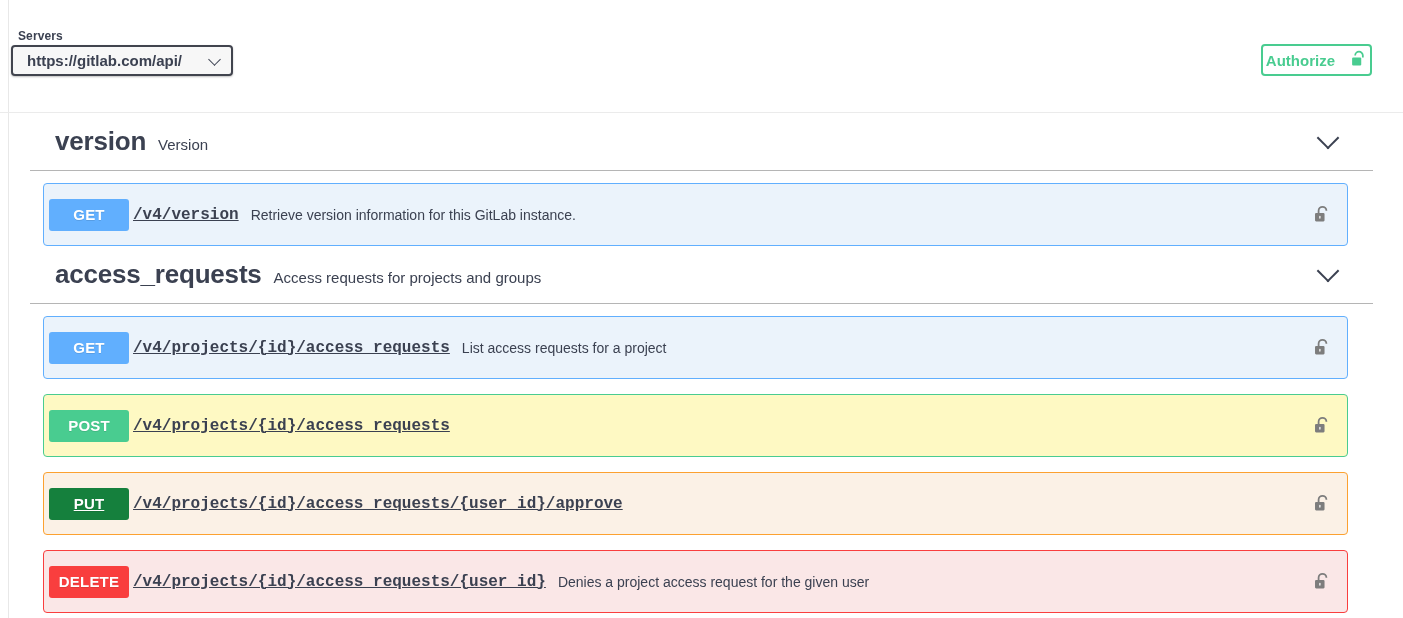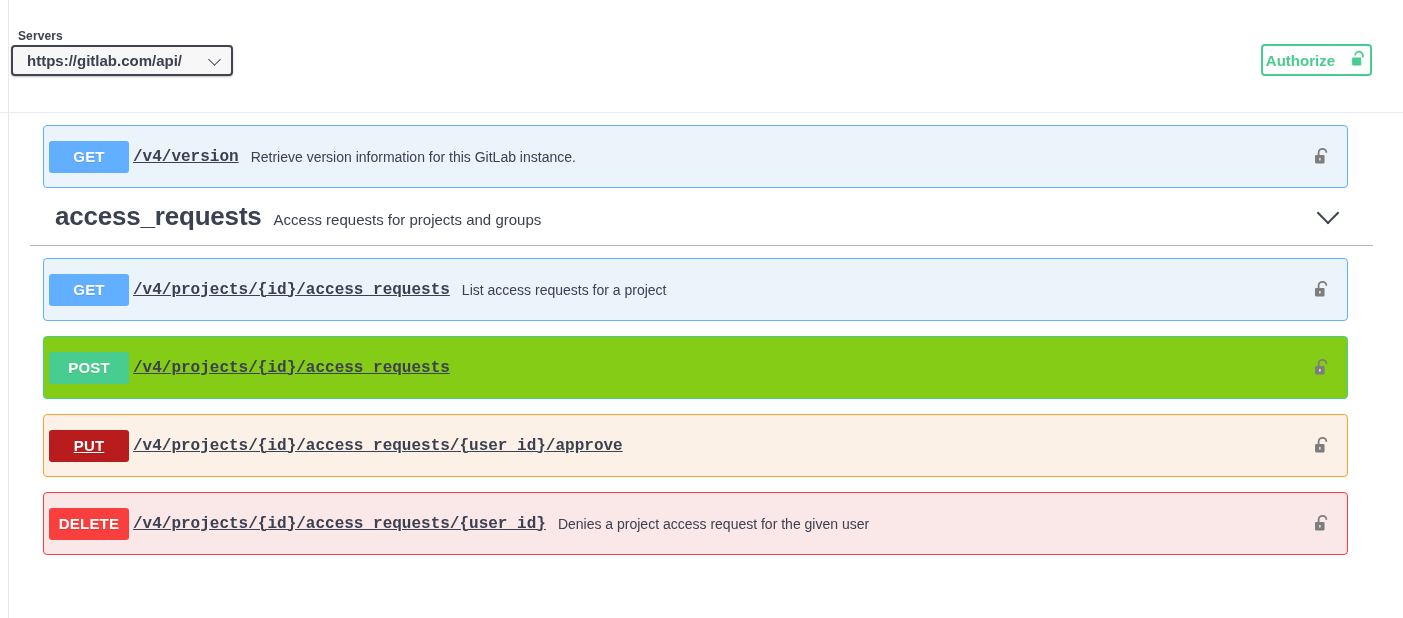--- a/index.html
+++ b/index.html
@@ -182,25 +182,25 @@
   .op-lock {
     flex: 0 0 auto;
     margin-right: 16px;
     display: flex;
     align-items: center;
   }
 
   
   .m-get    { background: #61affe; }
   .m-post   { background: #49cc90; }
-  .m-put    { background: #b91c1c; text-decoration: underline; }
+  .m-put    { background: #15803d; text-decoration: underline; }
   .m-delete { background: #f93e3e; }
 
   .r-get    { background: #ebf3fb; border-color: #61affe; }
-  .r-post   { background: #84cc16; border-color: #49cc90; align-items: center; }
+  .r-post   { background: #fef9c3; border-color: #49cc90; align-items: center; }
   .r-put    { background: #fbf1e6; border-color: #fca130; }
   .r-delete { background: #fae7e7; border-color: #f93e3e; }
 </style>
 </head>
 <body>
 
 <div class="left-rail"></div>
 
 <div class="scheme-bar">
 
@@ -220,20 +220,26 @@
         <rect x="1.4" y="8" width="11.4" height="10.2" rx="1.4" fill="#49cc90"></rect>
       </svg>
     </span>
   </button>
 
 </div>
 
 <div class="content">
   <div id="sections-root">
       <div class="tag-section">
+        <div class="tag-header">
+          <span class="tag-name">version</span>
+          <span class="tag-desc">Version</span>
+          <span class="tag-spacer"></span>
+          <span class="chevron"></span>
+        </div>
         <div class="op-list">
           <div class="op-row r-get">
             <span class="op-method m-get">GET</span>
             <span class="op-path">/v4/version</span>
             <span class="op-summary">Retrieve version information for this GitLab instance.</span>
             <span class="op-spacer"></span>
             <span class="op-lock">
               <svg width="17" height="19" viewBox="0 0 20 20" aria-hidden="true">
                 <path d="M5.4 8.2V5.6a4.6 4.6 0 0 1 9.2 0" fill="none" stroke="#7d7d7d" stroke-width="2.1"></path>
                 <rect x="1.2" y="8.2" width="11.2" height="10" rx="1.3" fill="#7d7d7d"></rect>

